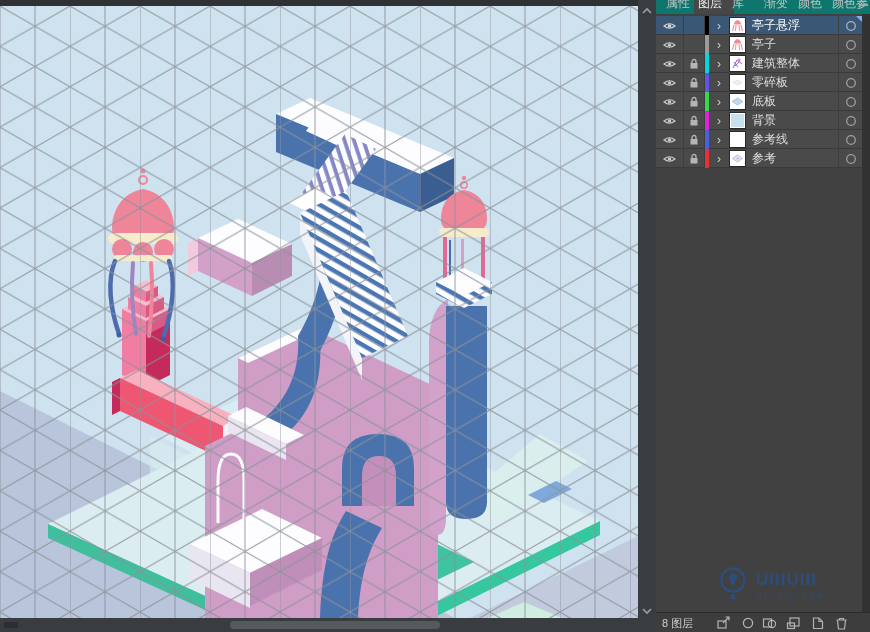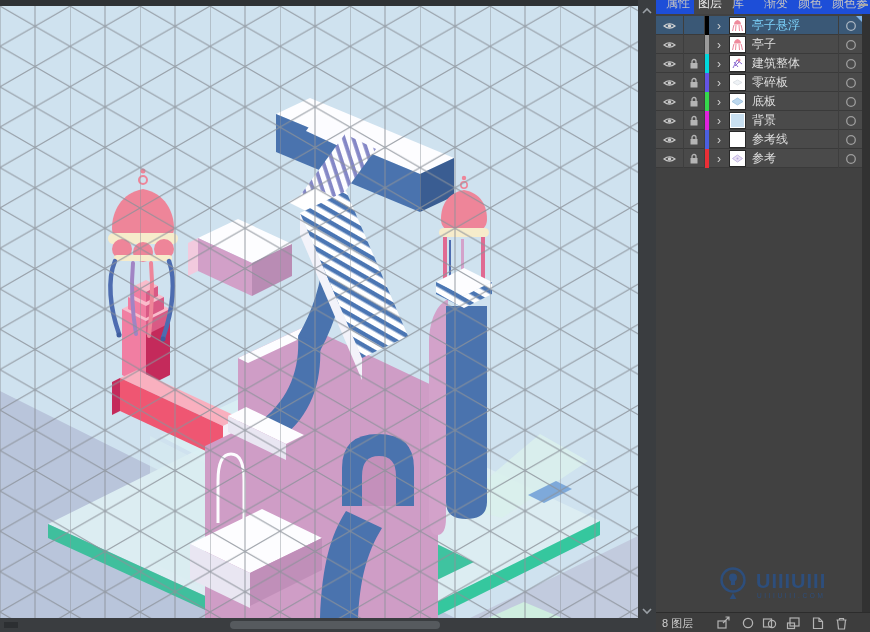--- a/index.html
+++ b/index.html
@@ -11,48 +11,48 @@
   .canvas-topstrip{position:absolute;left:0;top:0;width:638px;height:6px;background:#2f3235;}
   .canvas-wrap{position:absolute;left:0;top:6px;width:638px;height:612px;background:#cfe2ef;}
   .hscrollbar{position:absolute;left:0;top:618px;width:638px;height:14px;background:#3a3d40;}
   .hscroll-thumb{position:absolute;left:230px;top:3px;width:210px;height:8px;border-radius:4px;background:#565a5e;}
   .hscroll-nub{position:absolute;left:4px;top:4px;width:14px;height:6px;background:#2c2f32;}
   .vgutter{position:absolute;left:638px;top:0;width:18px;height:632px;background:#3a3d40;}
   .vgutter svg{position:absolute;left:3px;}
 
   
   .panel{position:absolute;left:656px;top:0;width:214px;height:632px;background:#414141;}
-  .tabbar{position:absolute;left:0;top:0;width:214px;height:14px;background:#1d4ed8;overflow:hidden;}
+  .tabbar{position:absolute;left:0;top:0;width:214px;height:14px;background:#0f766e;overflow:hidden;}
   .tab-active-bg{position:absolute;left:38px;top:0;width:40px;height:14px;background:#474747;}
   .tab{position:absolute;top:-7px;font-size:12px;line-height:20px;color:#c2c2c2;white-space:nowrap;}
   .tab.active{color:#ececec;}
   .panel-menu{position:absolute;right:2px;top:4px;width:9px;height:2px;background:#a8a8a8;}
   .rows{position:absolute;left:0;top:16px;width:206px;}
   .panel-right-strip{position:absolute;right:0;top:14px;width:8px;height:618px;background:#323232;}
 
   .layer-row{position:absolute;left:0;width:206px;height:19px;background:#4a4a4a;
              border-bottom:1px solid #3a3a3a;}
   .layer-row.selected{background:#3a5876;}
   .cell{position:absolute;top:0;height:19px;display:flex;align-items:center;justify-content:center;}
   .cell.eye{left:0;width:28px;border-right:1px solid #3e3e3e;}
   .cell.lock{left:28px;width:21px;border-right:1px solid #3e3e3e;}
   .color-bar{position:absolute;left:49px;top:0;width:4px;height:19px;}
   .cell.expand{left:55px;width:16px;color:#cfcfcf;font-size:12px;}
   .cell.thumb{left:72px;width:19px;}
   .thumb-box{width:17px;height:17px;background:#fff;border:1px solid #282828;display:block;}
   .layer-label{position:absolute;left:96px;top:0;height:19px;line-height:19px;font-size:12px;color:#dedede;white-space:nowrap;}
-  .selected .layer-label{color:#7dd3fc;}
+  .selected .layer-label{color:#ffffff;}
   .cell.target{left:182px;width:24px;border-left:1px solid #3e3e3e;}
   .sel-corner{position:absolute;right:0;top:0;width:0;height:0;
               border-left:6px solid transparent;border-top:6px solid #7fb3e8;}
 
   .panel-empty{position:absolute;left:0;top:168px;width:206px;height:444px;background:#414141;}
 
   .watermark{position:absolute;left:62px;top:566px;width:150px;height:44px;color:#2d4e7c;}
-  .wm-brand{position:absolute;left:38px;top:4px;font-size:20px;font-weight:bold;letter-spacing:1px;}
+  .wm-brand{position:absolute;left:38px;top:4px;font-size:17px;font-weight:bold;letter-spacing:1px;}
   .wm-sub{position:absolute;left:39px;top:26px;font-size:6.5px;letter-spacing:2.6px;}
 
   .statusbar{position:absolute;left:0;top:612px;width:214px;height:36px;background:#3d3d3d;border-top:1px solid #2c2c2c;}
   .status-count{position:absolute;left:6px;top:3px;font-size:11px;color:#cfcfcf;white-space:nowrap;}
   .sb-icon{position:absolute;top:3px;width:16px;height:14px;}
 </style>
 </head>
 <body>
 
 <div class="app">

